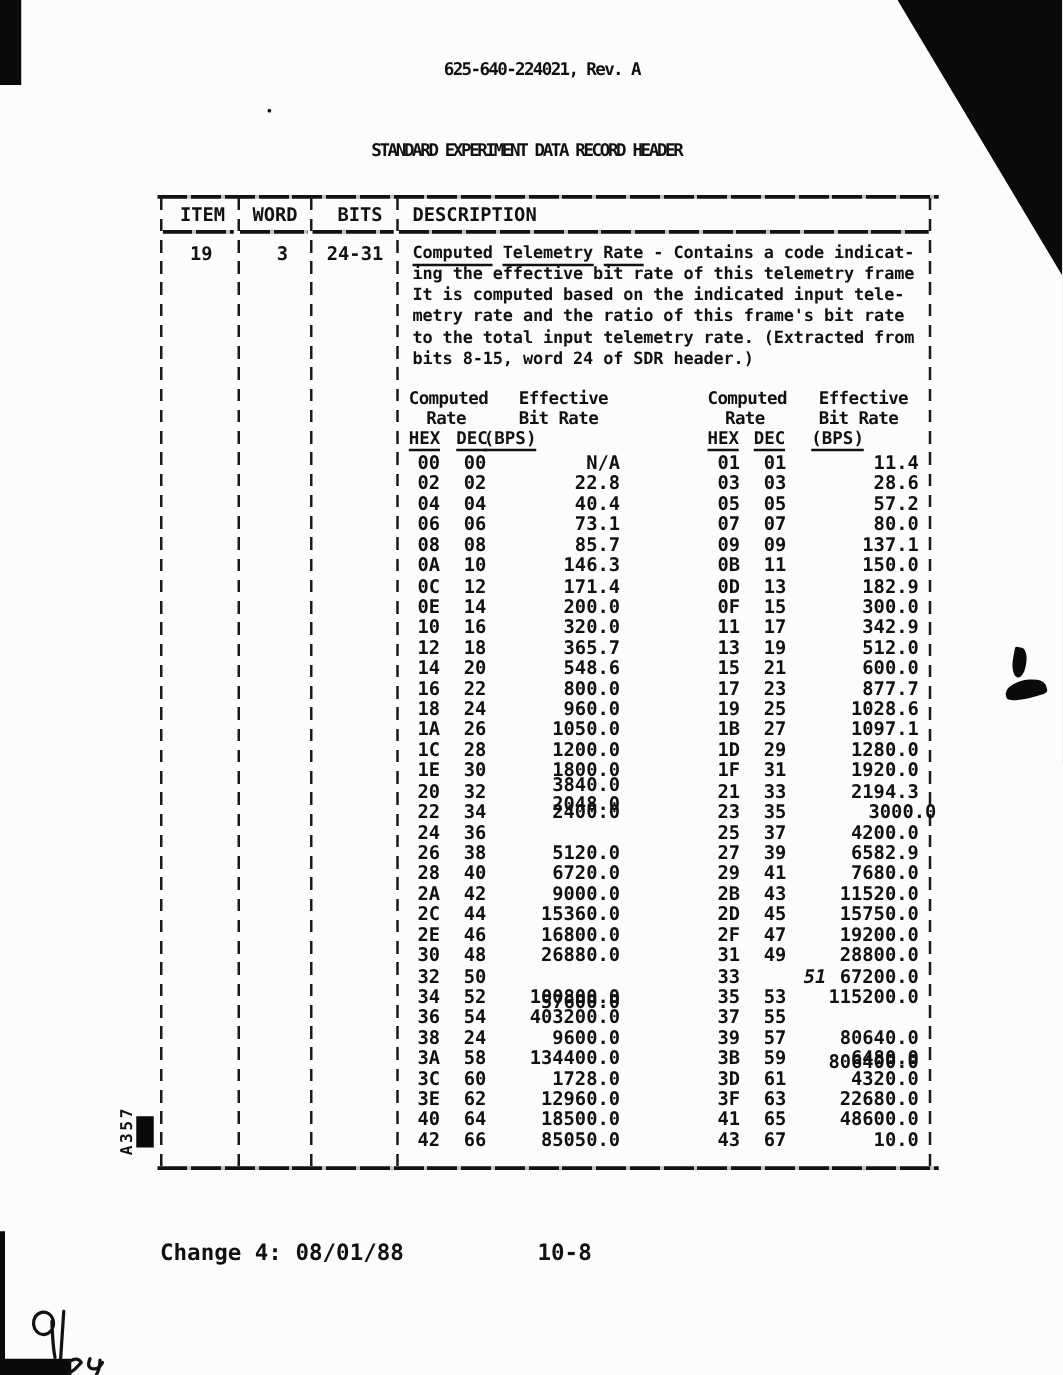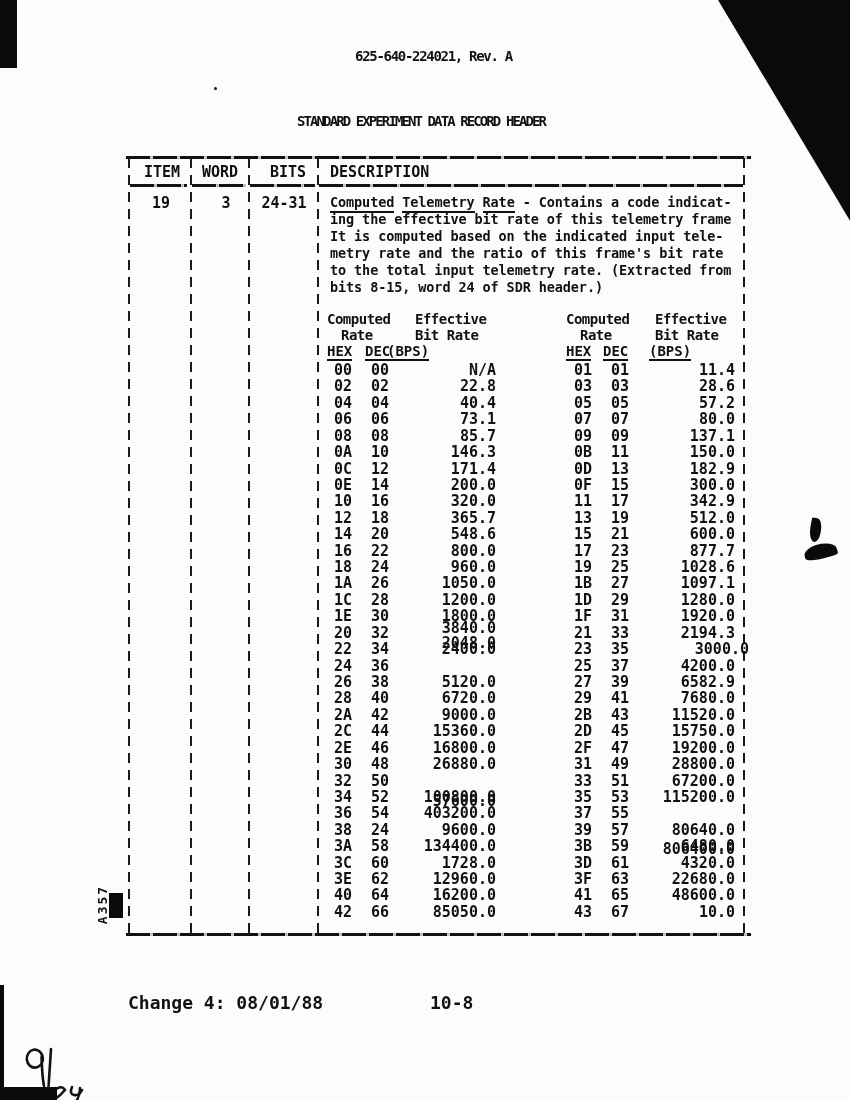--- a/index.html
+++ b/index.html
@@ -245,21 +245,21 @@
       <span class="abs cell c" style="left: 343px; top: 757.08px;">30</span>
       <span class="abs cell c" style="left: 380px; top: 757.08px;">48</span>
       <span class="abs cell r" style="left: 496px; top: 757.08px;">26880.0</span>
       <span class="abs cell c" style="left: 583px; top: 757.08px;">31</span>
       <span class="abs cell c" style="left: 620px; top: 757.08px;">49</span>
       <span class="abs cell r" style="left: 735px; top: 757.08px;">28800.0</span>
       <span class="abs cell c" style="left: 343px; top: 773.5px;">32</span>
       <span class="abs cell c" style="left: 380px; top: 773.5px;">50</span>
       <span class="abs cell r" style="left: 496px; top: 773.5px; margin-top: 20px;">57600.0</span>
       <span class="abs cell c" style="left: 583px; top: 773.5px;">33</span>
-      <span class="abs cell c" style="left: 620px; top: 773.5px;">51</span>
+      <span class="abs cell c" style="left: 652px; top: 773.5px; font-style: italic;">51</span>
       <span class="abs cell r" style="left: 735px; top: 773.5px;">67200.0</span>
       <span class="abs cell c" style="left: 343px; top: 789.92px;">34</span>
       <span class="abs cell c" style="left: 380px; top: 789.92px;">52</span>
       <span class="abs cell r" style="left: 496px; top: 789.92px;">100800.0</span>
       <span class="abs cell c" style="left: 583px; top: 789.92px;">35</span>
       <span class="abs cell c" style="left: 620px; top: 789.92px;">53</span>
       <span class="abs cell r" style="left: 735px; top: 789.92px;">115200.0</span>
       <span class="abs cell c" style="left: 343px; top: 806.34px;">36</span>
       <span class="abs cell c" style="left: 380px; top: 806.34px;">54</span>
       <span class="abs cell r" style="left: 496px; top: 806.34px;">403200.0</span>
@@ -285,21 +285,21 @@
       <span class="abs cell c" style="left: 620px; top: 855.6px;">61</span>
       <span class="abs cell r" style="left: 735px; top: 855.6px;">4320.0</span>
       <span class="abs cell c" style="left: 343px; top: 872.02px;">3E</span>
       <span class="abs cell c" style="left: 380px; top: 872.02px;">62</span>
       <span class="abs cell r" style="left: 496px; top: 872.02px;">12960.0</span>
       <span class="abs cell c" style="left: 583px; top: 872.02px;">3F</span>
       <span class="abs cell c" style="left: 620px; top: 872.02px;">63</span>
       <span class="abs cell r" style="left: 735px; top: 872.02px;">22680.0</span>
       <span class="abs cell c" style="left: 343px; top: 888.44px;">40</span>
       <span class="abs cell c" style="left: 380px; top: 888.44px;">64</span>
-      <span class="abs cell r" style="left: 496px; top: 888.44px;">16200.0</span>
+      <span class="abs cell r" style="left: 496px; top: 888.44px;">18500.0</span>
       <span class="abs cell c" style="left: 583px; top: 888.44px;">41</span>
       <span class="abs cell c" style="left: 620px; top: 888.44px;">65</span>
       <span class="abs cell r" style="left: 735px; top: 888.44px;">48600.0</span>
       <span class="abs cell c" style="left: 343px; top: 904.86px;">42</span>
       <span class="abs cell c" style="left: 380px; top: 904.86px;">66</span>
       <span class="abs cell r" style="left: 496px; top: 904.86px;">85050.0</span>
       <span class="abs cell c" style="left: 583px; top: 904.86px;">43</span>
       <span class="abs cell c" style="left: 620px; top: 904.86px;">67</span>
       <span class="abs cell r" style="left: 735px; top: 904.86px;">10.0</span>
     </div>

